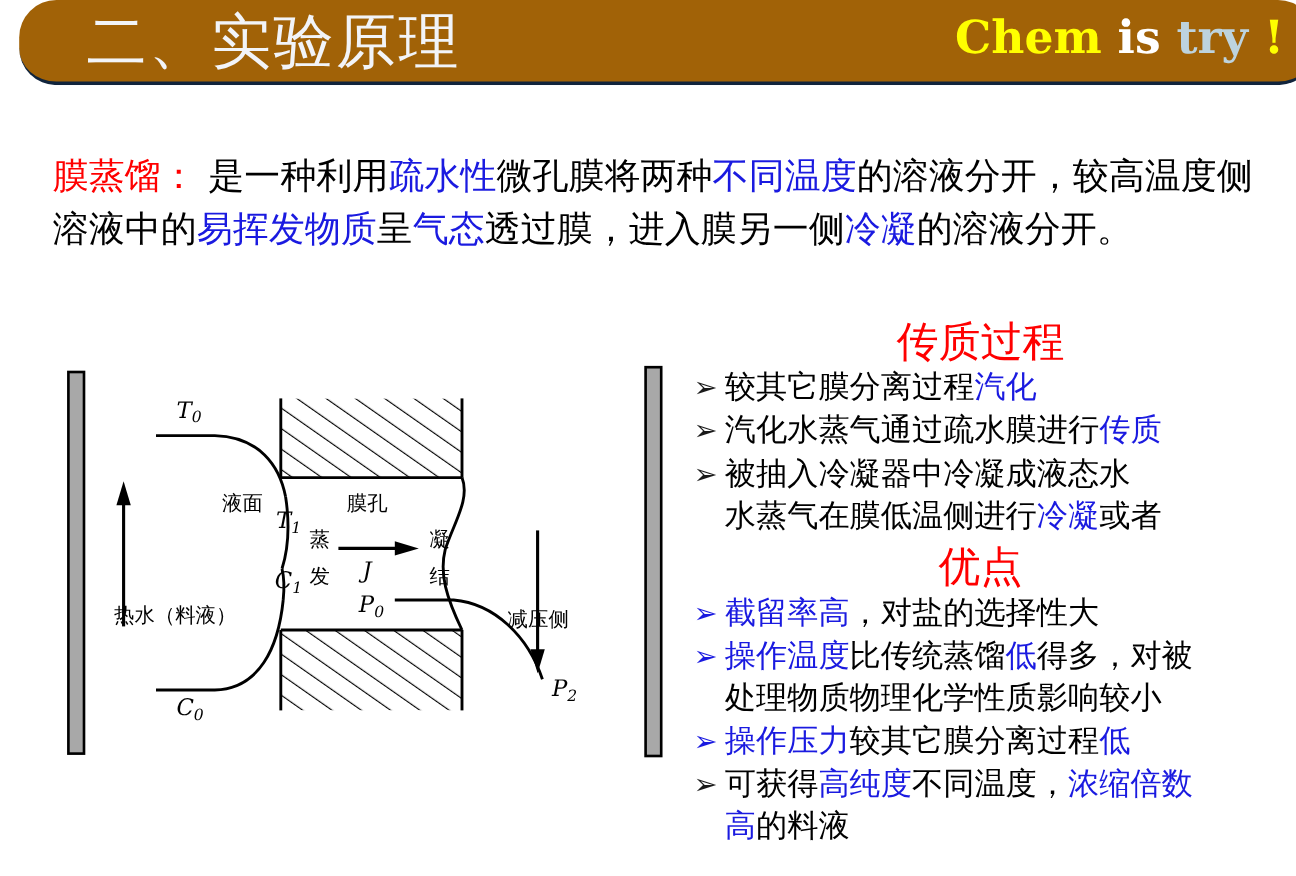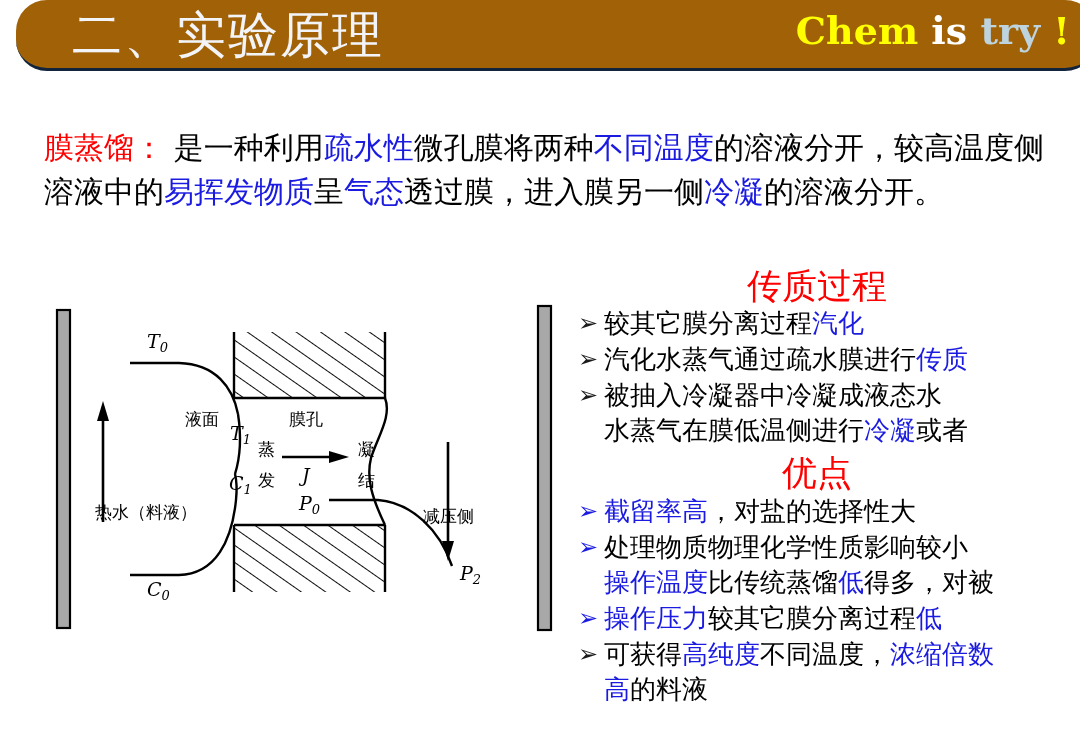--- a/index.html
+++ b/index.html
@@ -263,22 +263,22 @@
     </ul>
 
   <div class="section-heading advantages-heading">优点</div>
   <ul class="bullet-list advantages-list" id="advantages-list">
       <li class="bullet-item">
         <span class="marker marker-blue">➢</span>
         <div><span class="c-blue">截留率高</span><span class="c-black">，对盐的选择性大</span></div>
       </li>
       <li class="bullet-item">
         <span class="marker marker-blue">➢</span>
+        <div><span class="c-blue">操作温度</span><span class="c-black">比传统蒸馏</span><span class="c-blue">低</span><span class="c-black">得多，对被</span></div>
         <div><span class="c-black">处理物质物理化学性质影响较小</span></div>
-        <div><span class="c-blue">操作温度</span><span class="c-black">比传统蒸馏</span><span class="c-blue">低</span><span class="c-black">得多，对被</span></div>
       </li>
       <li class="bullet-item">
         <span class="marker marker-blue">➢</span>
         <div><span class="c-blue">操作压力</span><span class="c-black">较其它膜分离过程</span><span class="c-blue">低</span></div>
       </li>
       <li class="bullet-item">
         <span class="marker marker-black">➢</span>
         <div><span class="c-black">可获得</span><span class="c-blue">高纯度</span><span class="c-black">不同温度，</span><span class="c-blue">浓缩倍数</span></div>
         <div><span class="c-blue">高</span><span class="c-black">的料液</span></div>
       </li>

